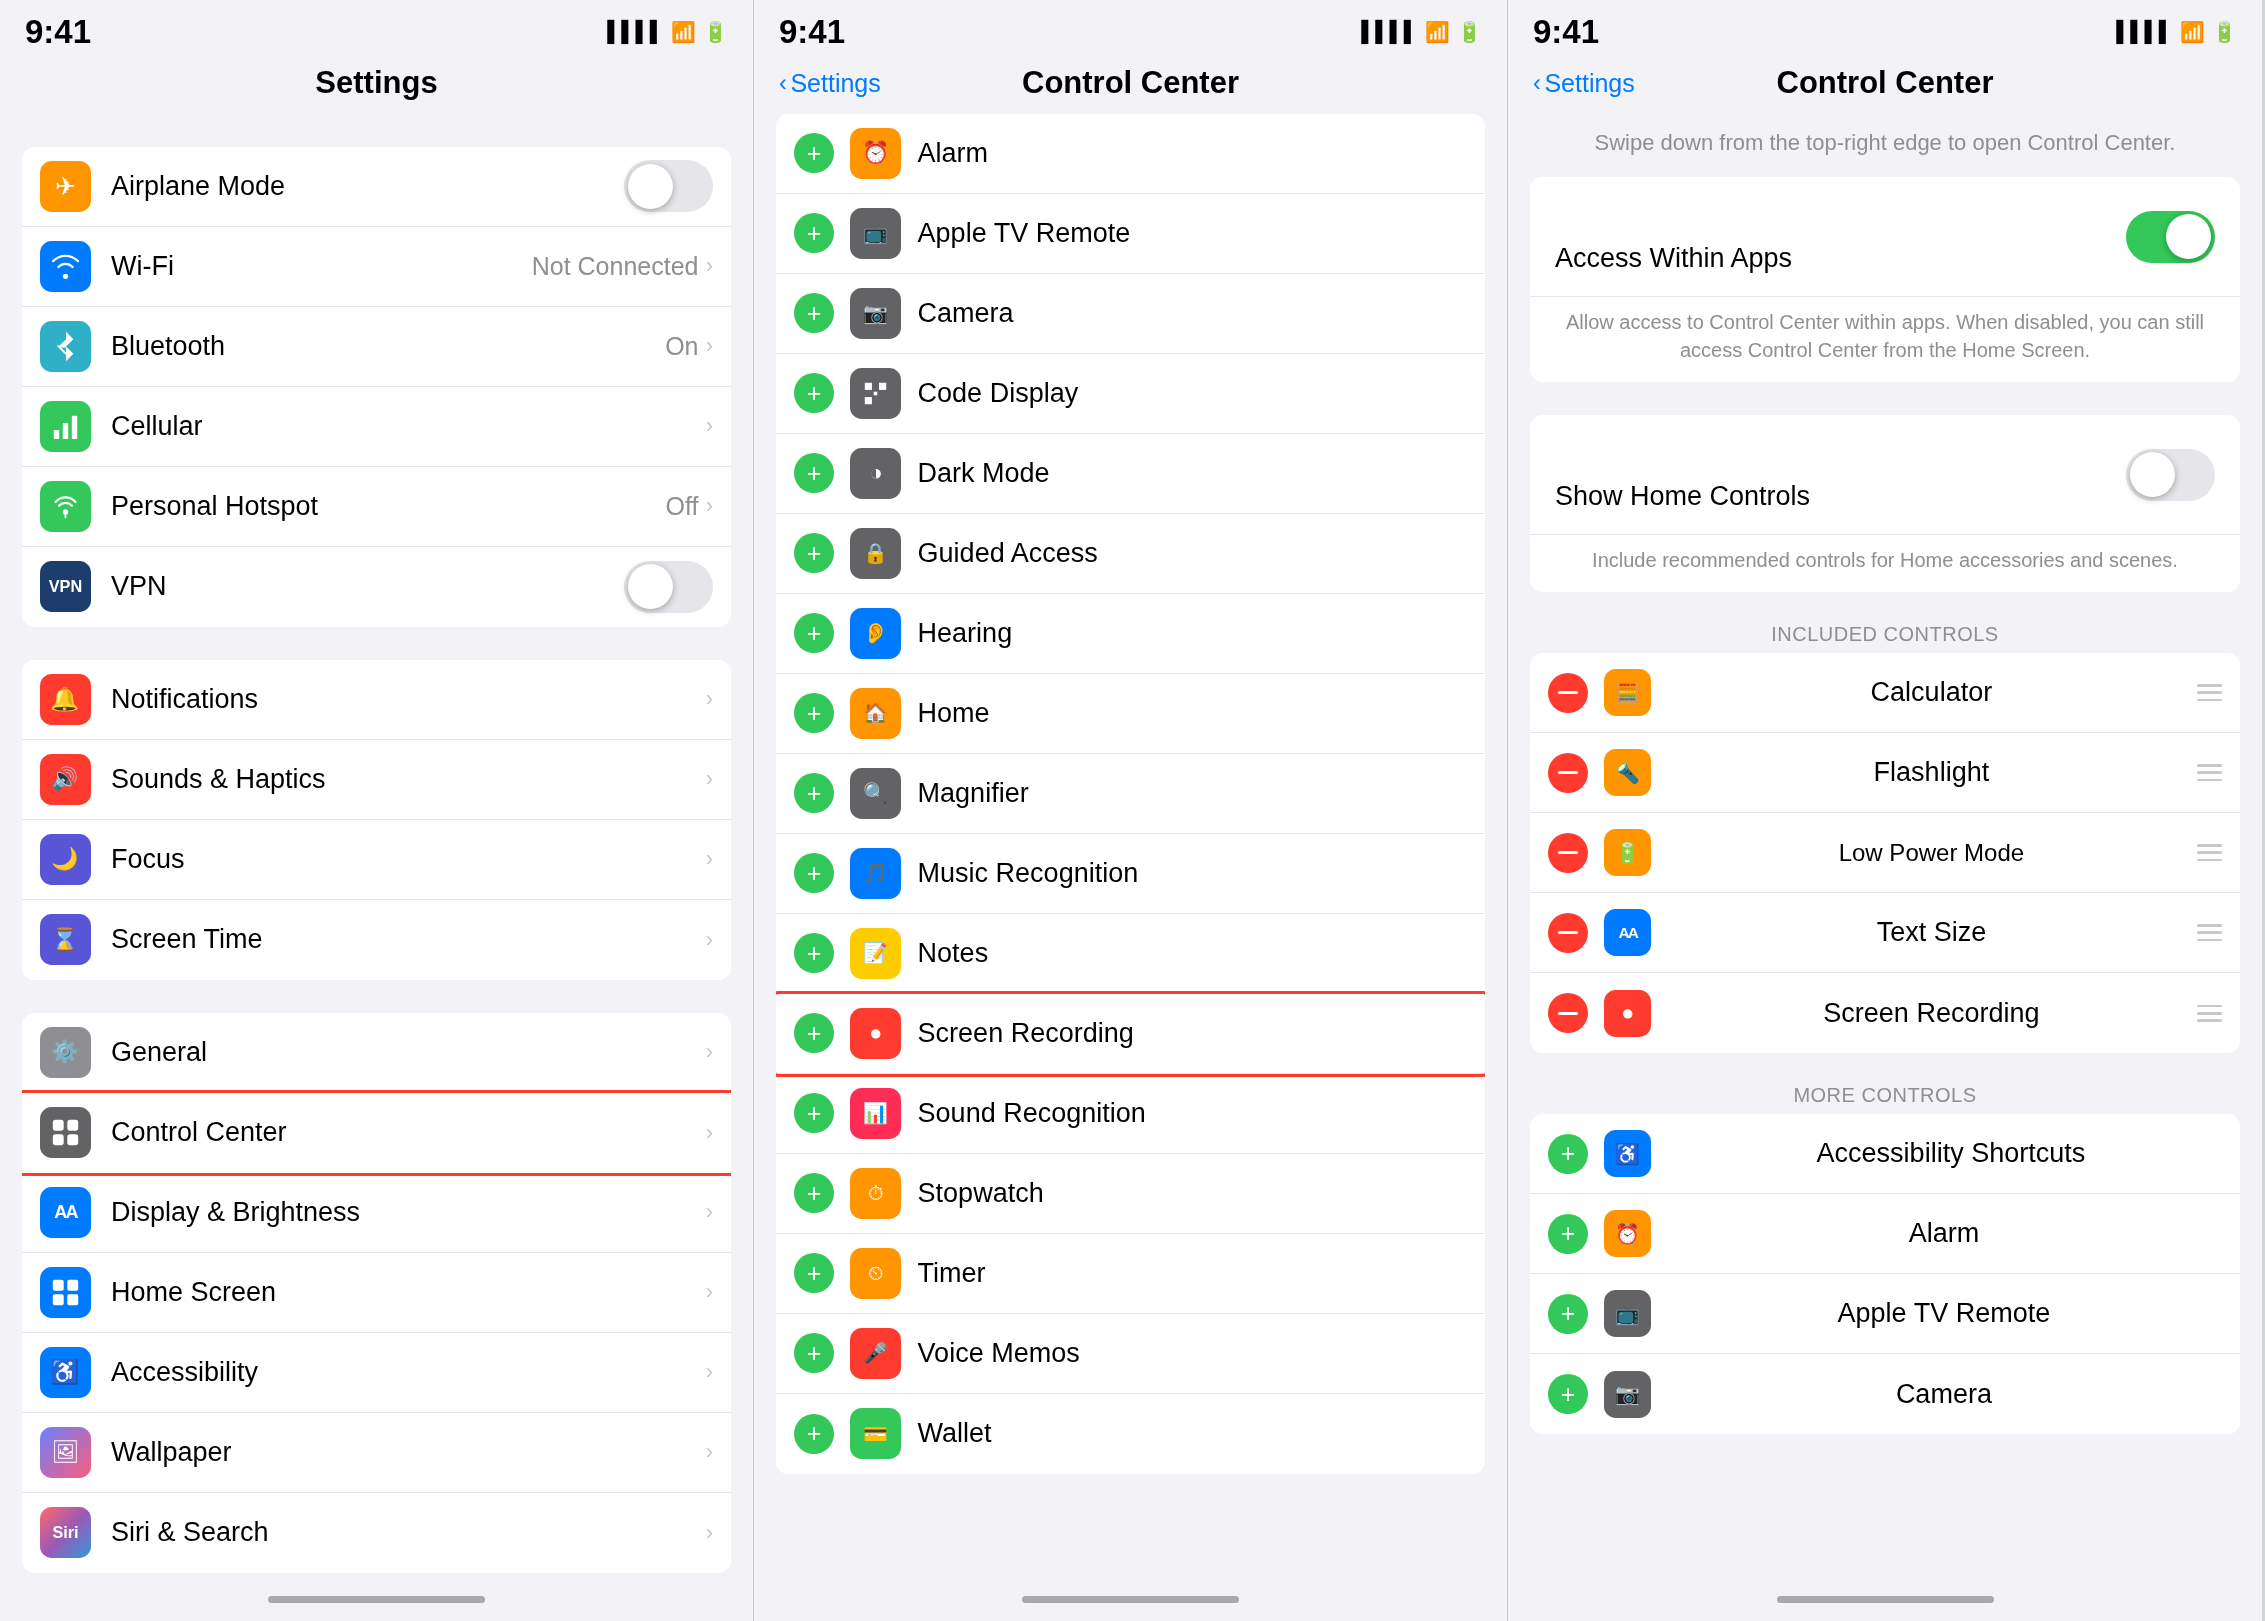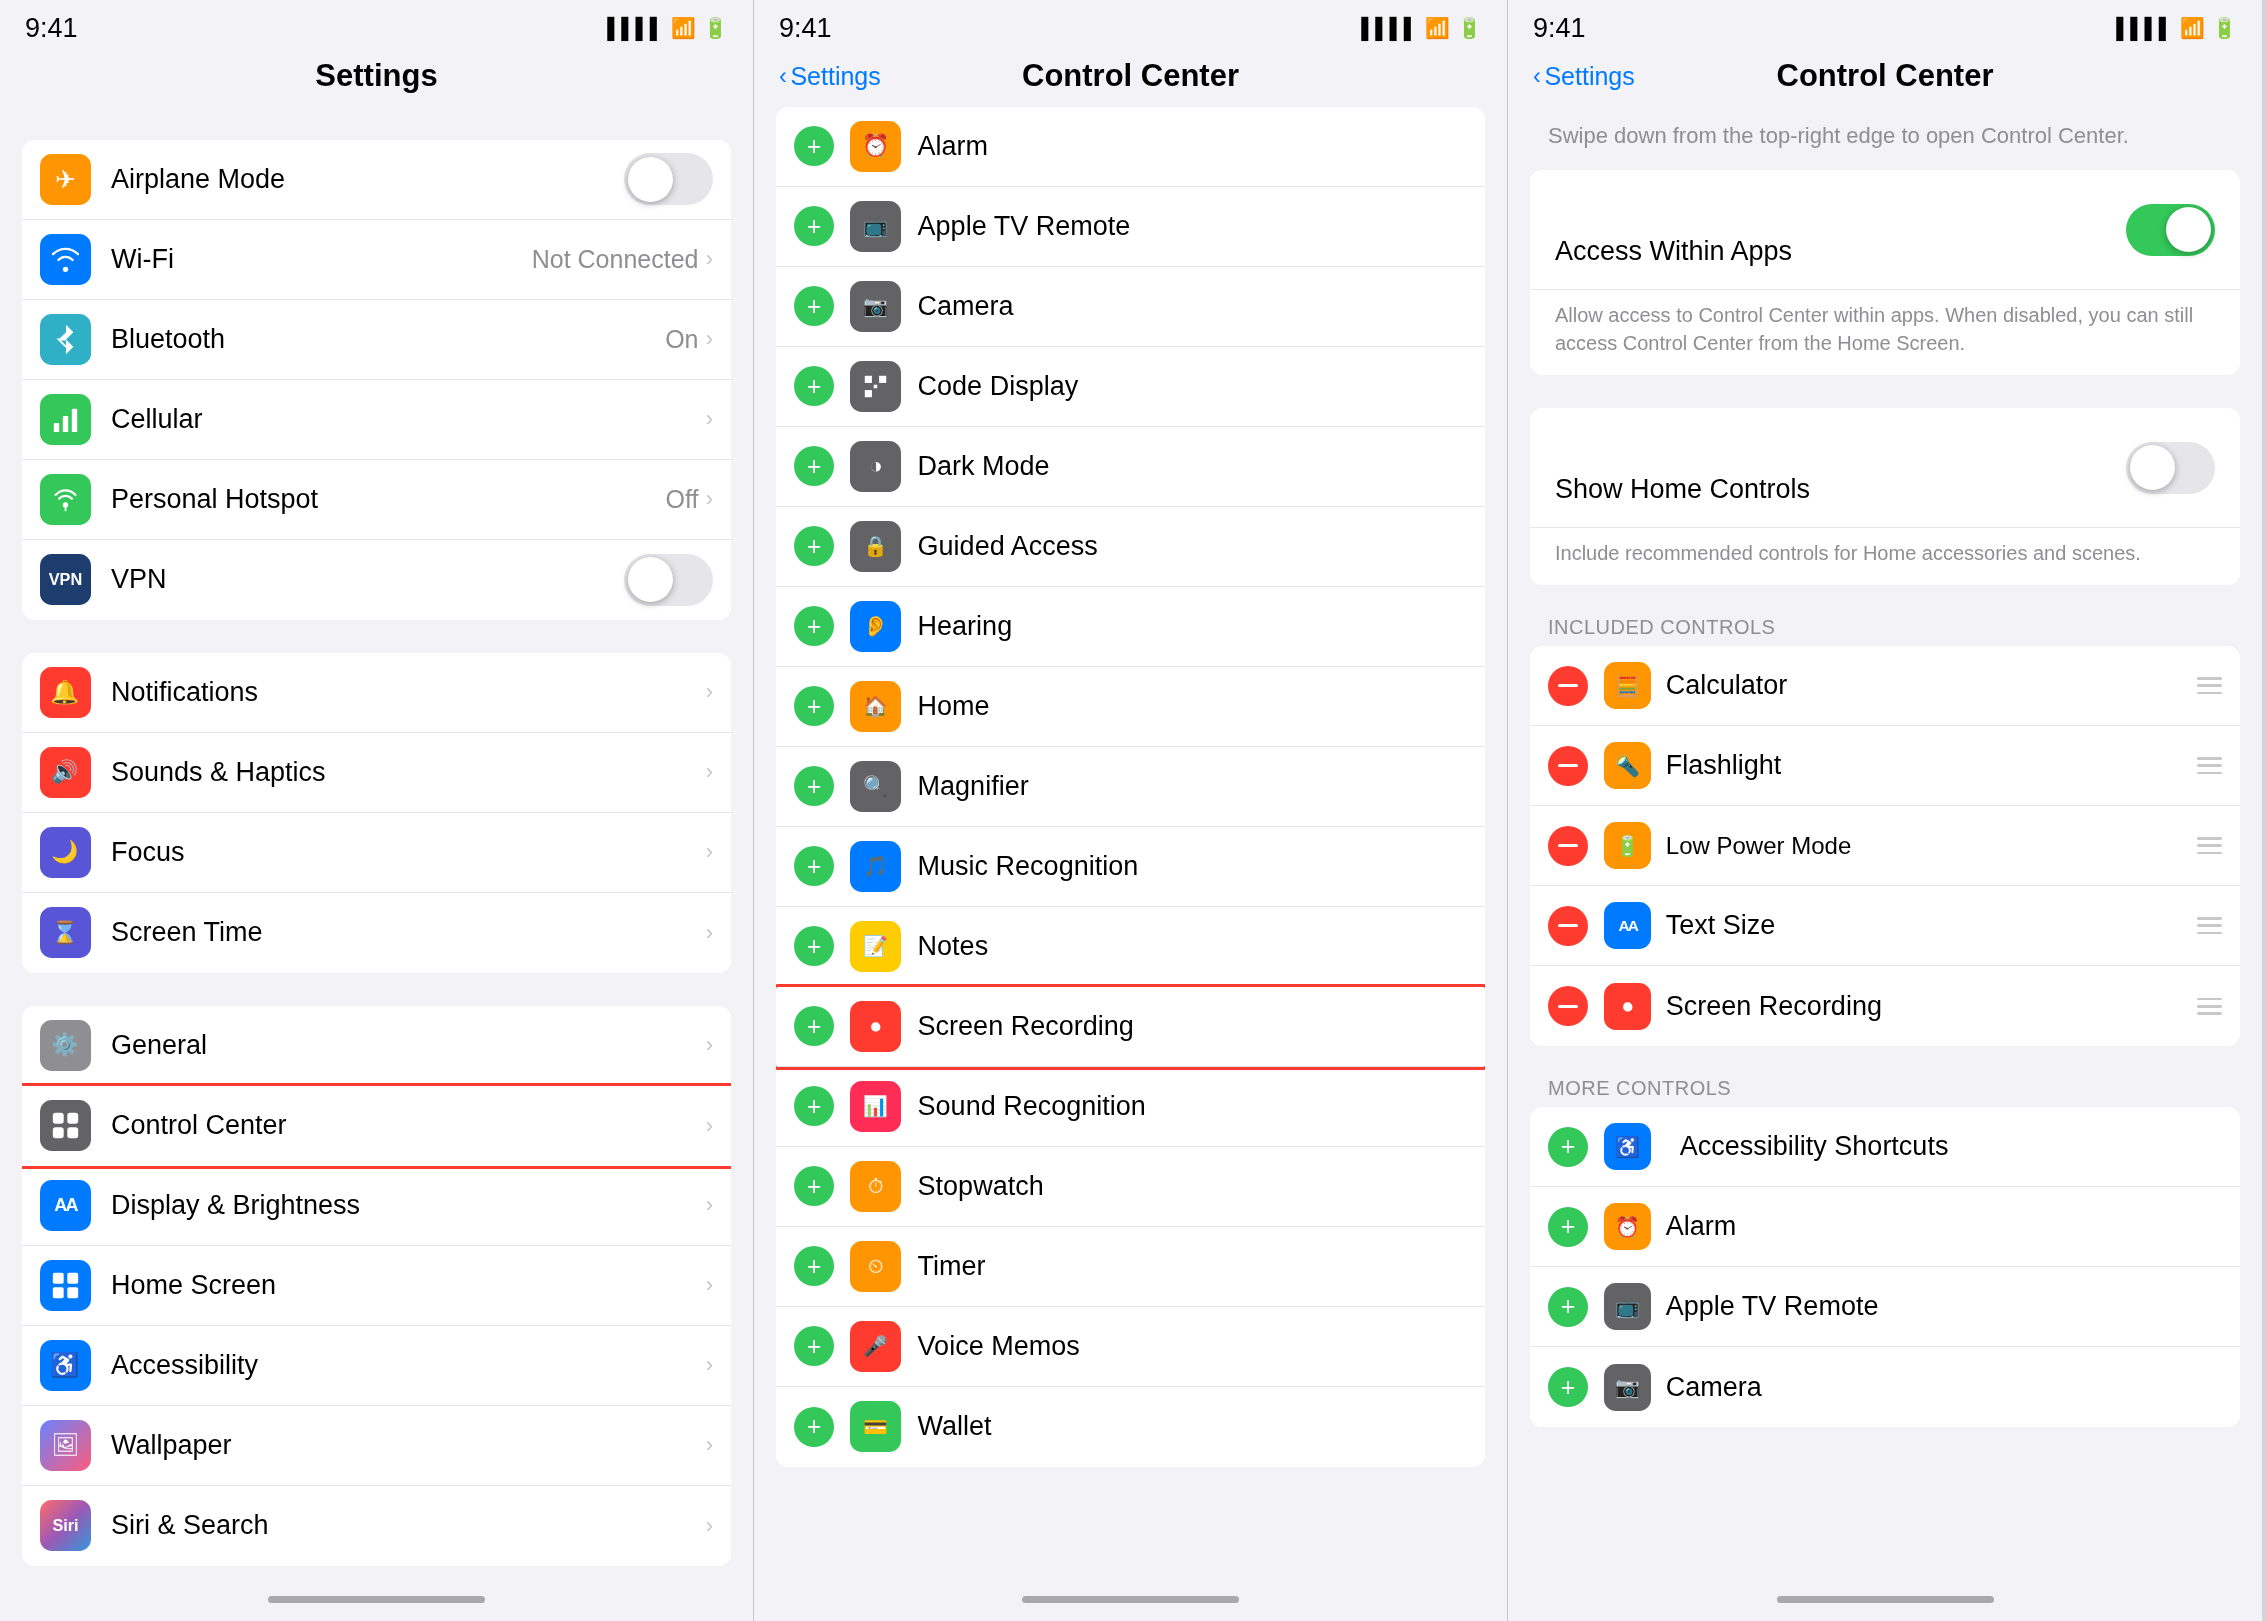--- a/index.html
+++ b/index.html
@@ -25,22 +25,22 @@
 
     
     .status-bar {
       display: flex;
       justify-content: space-between;
       align-items: center;
       padding: 12.7px 25px 7.2px;
       background: #f2f2f7;
     }
     .status-time {
-      font-size: 27px;
-      font-weight: 400;
+      font-size: 33px;
+      font-weight: 700;
       color: #000;
     }
     .status-icons {
       display: flex;
       align-items: center;
       gap: 7.2px;
     }
     .status-icons span {
       font-size: 20px;
       color: #000;
@@ -194,20 +194,21 @@
 
     
     .panel3 {
       background: #f2f2f7;
     }
 
     .panel3-content {
       padding: 0;
       overflow-y: auto;
       flex: 1;
+      text-align: center;
     }
 
     .description-text {
       font-size: 22px;
       color: #8e8e93;
       padding: 18px 40px 22px;
       line-height: 1.4;
     }
 
     .section-header {

